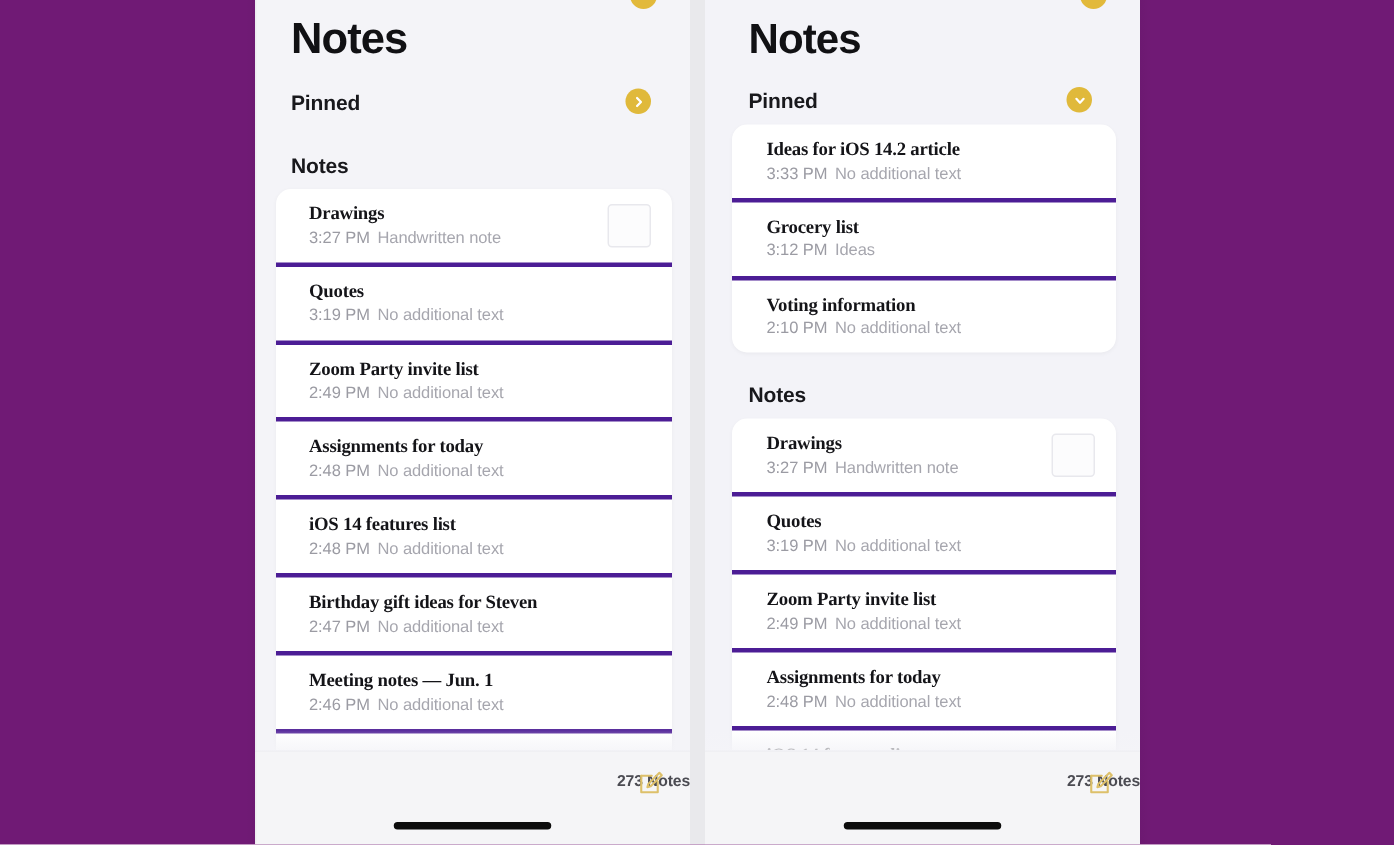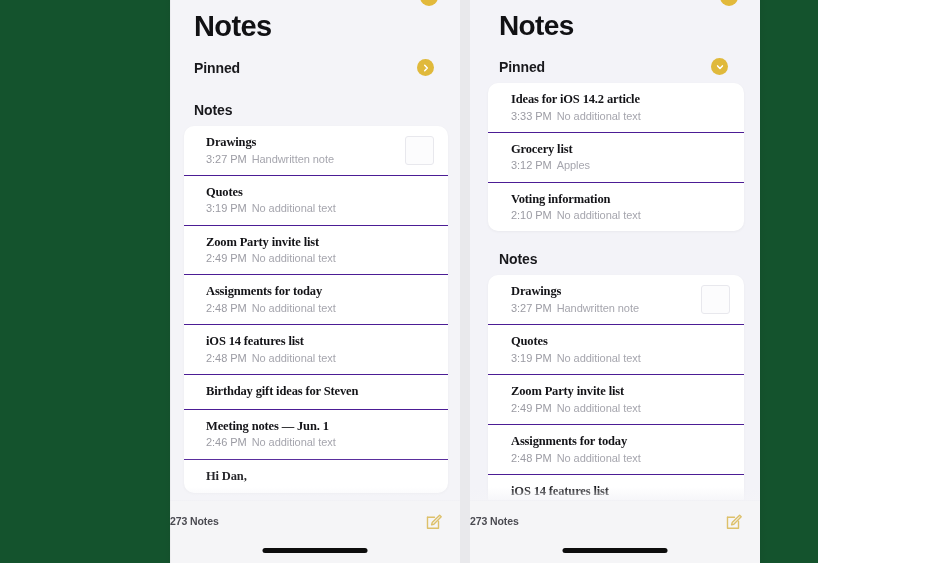--- a/index.html
+++ b/index.html
@@ -8,23 +8,23 @@
     width: 929px;
     height: 563px;
     overflow: hidden;
     background: #ffffff;
     font-family: "Liberation Sans", sans-serif;
     -webkit-font-smoothing: antialiased;
   }
 
   #stage {
     position: relative;
-    width: 818px;
+    width: 929px;
     height: 563px;
-    background: #14532d;
+    background: #701a75;
     overflow: hidden;
   }
 
   
   .phone {
     position: absolute;
     top: 0;
     height: 563px;
     overflow: hidden;
     background: #f4f4f8;
@@ -124,21 +124,21 @@
     overflow: hidden;
     box-shadow: 0 1px 3px rgba(0,0,0,0.045);
   }
   #phone-left  .card { margin: 0 0 0 2px; }
   #phone-right .card { margin: 0 0 0 2px; }
 
   .note-row {
     position: relative;
     display: flex;
     align-items: flex-start;
-    border-top: 1px solid #4c1d95;
+    border-top: 3px solid #4c1d95;
   }
   .note-row:first-child { border-top: none; }
   #phone-left  .note-row { padding: 9px 14px 9px 22px; }
   #phone-right .note-row { padding: 9px 14px 9px 23px; }
 
   .note-text { flex: 1 1 auto; min-width: 0; }
 
   .note-title {
     font-size: 12.5px;
     font-weight: bold;
@@ -190,21 +190,21 @@
   .bottom-bar {
     position: absolute;
     left: 0; right: 0; bottom: 0;
     height: 62px;
     background: #f5f5f7;
     border-top: 1px solid #e6e6ea;
   }
   .bottom-count {
     position: absolute;
     top: 14px; left: 0; right: 0;
-    text-align: left;
+    text-align: right;
     font-size: 10.5px;
     font-weight: bold;
     color: #4b4b52;
     letter-spacing: -0.1px;
   }
   .compose-btn {
     position: absolute;
     top: 11px; right: 16px;
     width: 19px; height: 19px;
   }
@@ -274,20 +274,21 @@
             </div>
             <div class="note-row">
               <div class="note-text">
                 <div class="note-title">iOS 14 features list</div>
                 <div class="note-sub"><span class="note-time">2:48 PM</span><span class="note-snippet">No additional text</span></div>
               </div>
             </div>
             <div class="note-row">
               <div class="note-text">
                 <div class="note-title">Birthday gift ideas for Steven</div>
+                <div class="note-sub"><span class="note-time">2:47 PM</span><span class="note-snippet">No additional text</span></div>
               </div>
             </div>
             <div class="note-row">
               <div class="note-text">
                 <div class="note-title">Meeting notes — Jun. 1</div>
                 <div class="note-sub"><span class="note-time">2:46 PM</span><span class="note-snippet">No additional text</span></div>
               </div>
             </div>
             <div class="note-row fade">
               <div class="note-text">
@@ -338,21 +339,21 @@
         <div class="card" id="right-pinned-card" style="margin-top:8px">
             <div class="note-row">
               <div class="note-text">
                 <div class="note-title">Ideas for iOS 14.2 article</div>
                 <div class="note-sub"><span class="note-time">3:33 PM</span><span class="note-snippet">No additional text</span></div>
               </div>
             </div>
             <div class="note-row">
               <div class="note-text">
                 <div class="note-title">Grocery list</div>
-                <div class="note-sub"><span class="note-time">3:12 PM</span><span class="note-snippet">Apples</span></div>
+                <div class="note-sub"><span class="note-time">3:12 PM</span><span class="note-snippet">Ideas</span></div>
               </div>
             </div>
             <div class="note-row">
               <div class="note-text">
                 <div class="note-title">Voting information</div>
                 <div class="note-sub"><span class="note-time">2:10 PM</span><span class="note-snippet">No additional text</span></div>
               </div>
             </div>
           </div>
 

